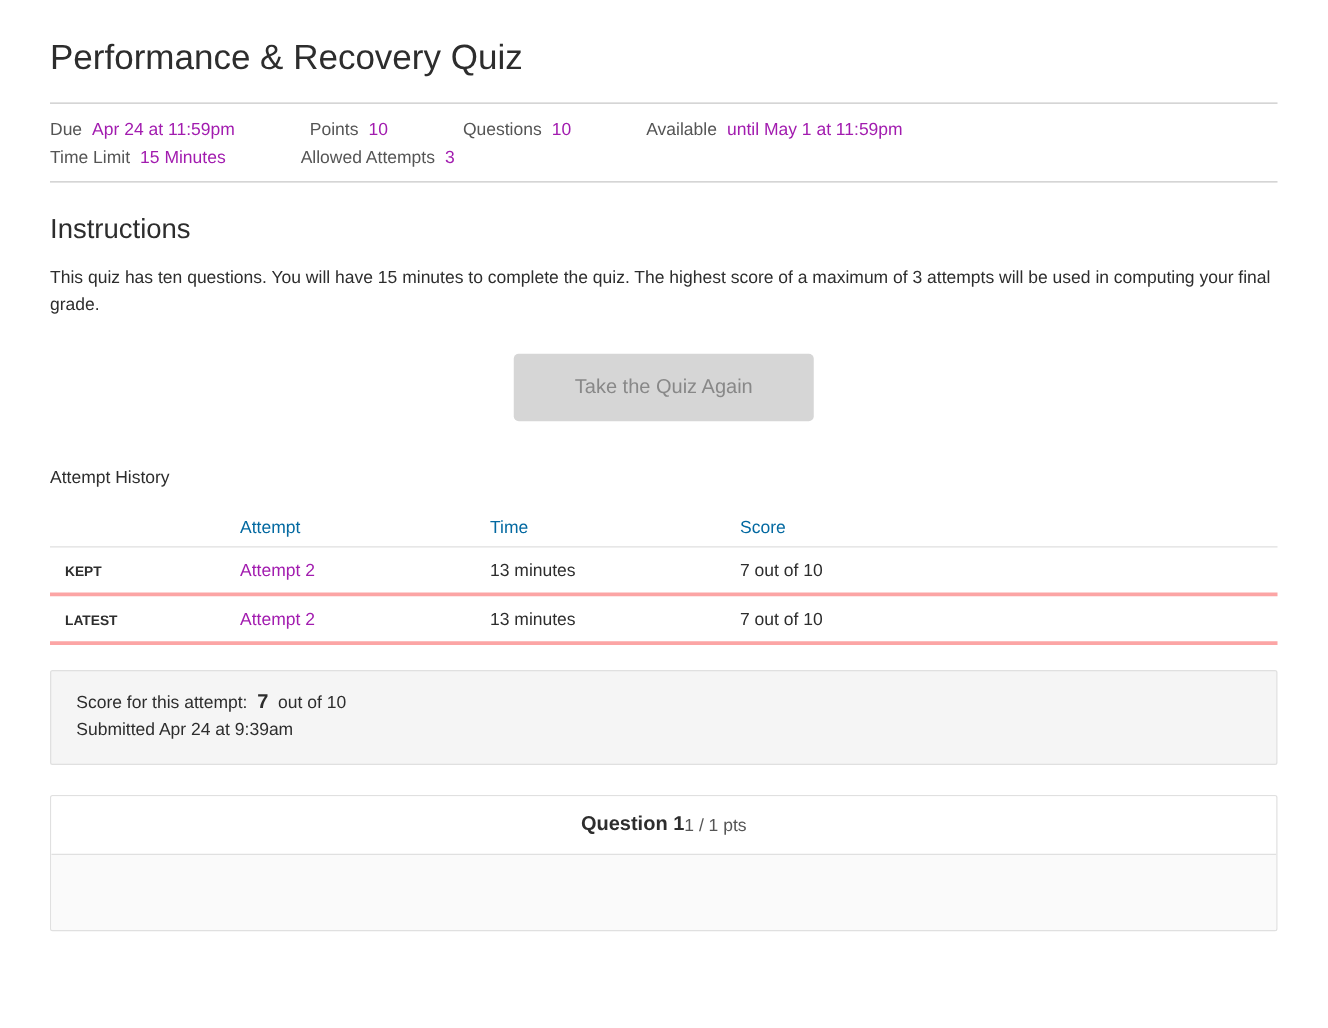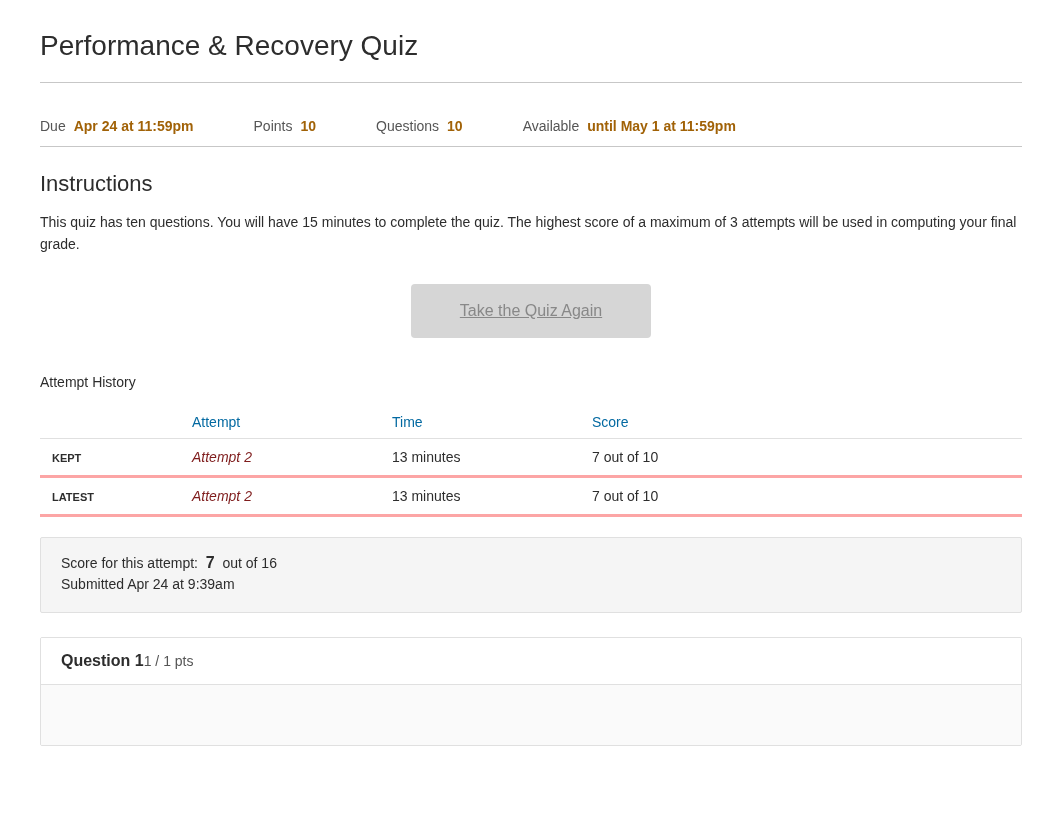--- a/index.html
+++ b/index.html
@@ -22,40 +22,39 @@
       border-top: 1px solid #c7c7c7;
       border-bottom: 1px solid #c7c7c7;
       padding: 12px 0;
       margin-bottom: 24px;
     }
 
     .meta-row {
       display: flex;
       gap: 60px;
       margin-bottom: 6px;
-      margin-top: 23px;
     }
 
     .meta-row:last-child {
       margin-bottom: 0;
     }
 
     .meta-item {
       display: flex;
       gap: 8px;
     }
 
     .meta-label {
       color: #555;
       font-weight: 400;
     }
 
     .meta-value {
-      color: #a16207;
-      font-weight: 700;
+      color: #a21caf;
+      font-weight: 400;
     }
 
     .section-title {
       font-size: 22px;
       font-weight: 300;
       margin-bottom: 14px;
       color: #2d2d2d;
     }
 
     .instructions-text {
@@ -70,21 +69,20 @@
       margin: 0 auto 36px auto;
       width: 240px;
       padding: 18px 24px;
       background-color: #d6d6d6;
       color: #888;
       font-size: 16px;
       text-align: center;
       border: none;
       border-radius: 4px;
       cursor: not-allowed;
-      text-decoration: underline;
     }
 
     .attempt-history-title {
       font-size: 14px;
       font-weight: 300;
       margin-bottom: 16px;
     }
 
     .attempt-table {
       width: 100%;
@@ -122,24 +120,23 @@
       width: 200px;
     }
 
     .badge {
       font-size: 11px;
       font-weight: 600;
       color: #2d2d2d;
     }
 
     .attempt-link {
-      color: #7f1d1d;
+      color: #a21caf;
       text-decoration: none;
       cursor: pointer;
-      font-style: italic;
     }
 
     .score-summary {
       background: #f5f5f5;
       border: 1px solid #e0e0e0;
       padding: 16px 20px;
       margin-bottom: 24px;
       border-radius: 2px;
     }
 
@@ -155,21 +152,21 @@
     }
 
     .question-section {
       border: 1px solid #e0e0e0;
       border-radius: 2px;
       overflow: hidden;
     }
 
     .question-header {
       display: flex;
-      justify-content: flex-start;
+      justify-content: center;
       align-items: center;
       padding: 14px 20px;
       background: #fff;
       border-bottom: 1px solid #e0e0e0;
     }
 
     .question-title {
       font-size: 16px;
       font-weight: 600;
       color: #2d2d2d;
@@ -201,20 +198,30 @@
       <span class="meta-label">Points</span>
       <span class="meta-value">10</span>
     </div>
     <div class="meta-item">
       <span class="meta-label">Questions</span>
       <span class="meta-value">10</span>
     </div>
     <div class="meta-item">
       <span class="meta-label">Available</span>
       <span class="meta-value">until May 1 at 11:59pm</span>
+    </div>
+  </div>
+  <div class="meta-row">
+    <div class="meta-item">
+      <span class="meta-label">Time Limit</span>
+      <span class="meta-value">15 Minutes</span>
+    </div>
+    <div class="meta-item">
+      <span class="meta-label">Allowed Attempts</span>
+      <span class="meta-value">3</span>
     </div>
   </div>
 </div>
 
 <h2 class="section-title">Instructions</h2>
 <p class="instructions-text">This quiz has ten questions. You will have 15 minutes to complete the quiz. The highest score of a maximum of 3 attempts will be used in computing your final grade.</p>
 
 <button class="take-quiz-btn" disabled="">Take the Quiz Again</button>
 
 <h2 class="attempt-history-title">Attempt History</h2>
@@ -241,21 +248,21 @@
       <td>13 minutes</td>
       <td>7 out of 10</td>
     </tr>
   </tbody>
 </table>
 
 <div class="score-summary">
   <p>
     <span>Score for this attempt:</span>
     &nbsp;<span class="score-bold">7</span>
-    &nbsp;<span>out of 16</span>
+    &nbsp;<span>out of 10</span>
   </p>
   <p>Submitted Apr 24 at 9:39am</p>
 </div>
 
 <div class="question-section">
   <div class="question-header">
     <span class="question-title">Question 1</span>
     <span class="question-pts">1 / 1 pts</span>
   </div>
   <div class="question-body"></div>

